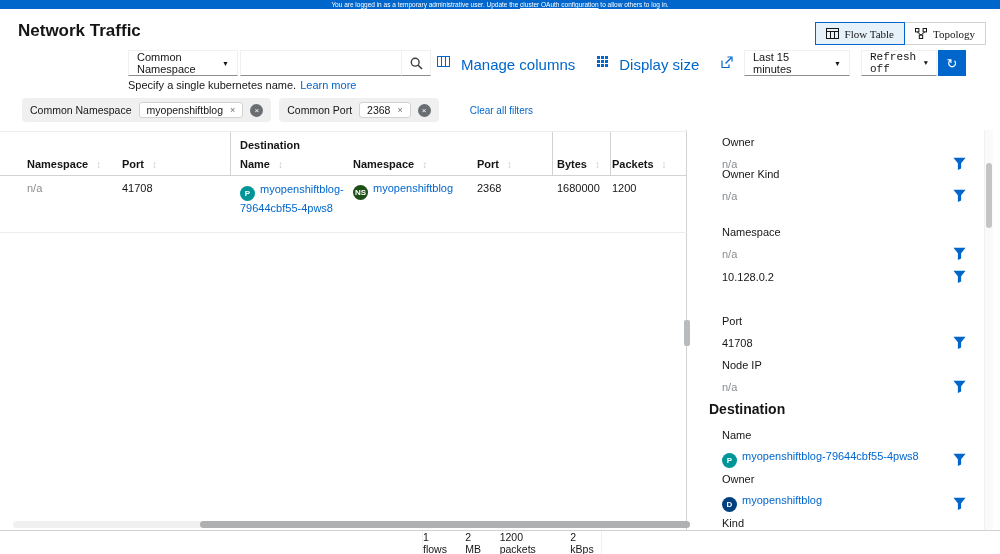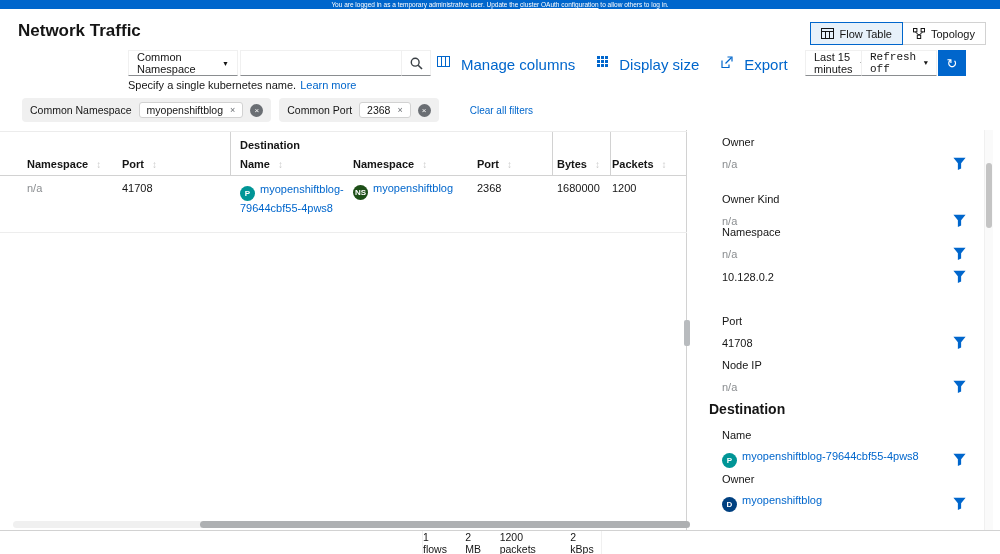--- a/index.html
+++ b/index.html
@@ -18,21 +18,21 @@
     white-space:nowrap; overflow:hidden;
   }
   .banner a { color:#fff; text-decoration:underline; }
 
   
   .page-title { position:absolute; left:18px; top:21px; margin:0; font-size:17px; font-weight:700; }
   .view-toggle { position:absolute; top:22px; right:14px; display:flex; }
   .toggle-btn {
     display:flex; align-items:center; gap:6px; height:23px; padding:0 10px;
     font-size:11px; background:#fff; border:1px solid #d2d2d2; color:#151515; cursor:pointer;
-    font-family:Liberation Sans, sans-serif;
+    font-family:Liberation Serif, serif;
   }
   .toggle-btn.selected { background:#e7f1fa; border-color:#0066cc; }
   .toggle-btn + .toggle-btn { border-left:none; }
 
   
   .toolbar { position:absolute; top:50px; left:0; right:0; height:26px; }
   .select {
     position:absolute; top:0; height:26px; background:#fff;
     border:1px solid #f0f0f0; border-bottom:1px solid #8a8d90;
     font-size:11px; display:flex; align-items:center; justify-content:space-between;
@@ -45,21 +45,21 @@
   .search-input {
     flex:1; border:1px solid #f0f0f0; border-bottom:1px solid #8a8d90; border-right:none;
     padding:0 8px; font-size:11px; outline:none; font-family:inherit;
   }
   .search-btn {
     width:30px; background:#fff; border:1px solid #f0f0f0; border-bottom:1px solid #8a8d90;
     display:flex; align-items:center; justify-content:center; cursor:pointer;
   }
   .tool-links { position:absolute; left:437px; top:6px; display:flex; gap:22px; }
   .tool-link { display:flex; align-items:flex-start; gap:11px; font-size:15px; color:#0066cc; text-decoration:none; }
-  #time-range { left:805px; width:70px; }
+  #time-range { left:744px; width:106px; }
   #refresh-select { left:861px; width:76px;font-family:Liberation Mono, monospace; }
   .sync-btn {
     position:absolute; left:938px; top:0; width:28px; height:26px;
     background:#0066cc; color:#fff; border:none; font-size:13px; line-height:26px; cursor:pointer;
   }
 
   .helper { position:absolute; left:128px; top:79px; font-size:11px; color:#151515; }
   .helper a { color:#0066cc; text-decoration:none; margin-left:4px; }
 
   
@@ -103,21 +103,21 @@
   .badge.dep { background:#004080; }
   .link { color:#0066cc; text-decoration:none; font-size:11px; }
   .row-border { position:absolute; top:102px; left:0; width:687px; border-top:1px solid #ededed; }
   .grip { position:absolute; left:684px; top:190px; width:6px; height:26px; background:#b8bbbe; border-radius:2px; cursor:col-resize; }
 
   
   .panel { position:absolute; left:694px; width:290px; top:0; height:400px; overflow:hidden; }
   .pfield { position:absolute; left:28px; right:18px; }
   .plabel { font-size:11px; margin-bottom:9px; }
   .pvalrow { display:flex; justify-content:space-between; align-items:center; font-size:11px; }
-  .pf0{top:6px}.pf1{top:63px}.pf2{top:96px}.pf3{top:140px}.pf4{top:185px}.pf5{top:229px}
+  .pf0{top:6px}.pf1{top:38px}.pf2{top:96px}.pf3{top:140px}.pf4{top:185px}.pf5{top:229px}
   .dest-title { position:absolute; left:15px; top:271px; font-size:14px; font-weight:700; }
   .pf6{top:299px}.pf7{top:343px}.pf8{top:387px}
   .funnel { flex:none; color:#0066cc; cursor:pointer; line-height:0; }
 
   .panel-scroll { position:absolute; left:984px; top:0; width:9px; height:400px; background:#fafafa; border-left:1px solid #f0f0f0; }
   .panel-thumb { position:absolute; left:1px; top:33px; width:6px; height:65px; background:#c4c4c4; border-radius:3px; cursor:pointer; }
 
   .hscroll { position:absolute; left:13px; top:391px; width:677px; height:7px; background:#f0f0f0; border-radius:4px; }
   .hthumb { position:absolute; left:187px; top:0; width:490px; height:7px; background:#aeb0b2; border-radius:4px; cursor:pointer; }
 
@@ -395,20 +395,23 @@
       <div class="plabel">Owner</div>
       <div class="pvalrow">
         <span><span class="badge dep">D</span><a class="link">myopenshiftblog</a></span>
         <span class="funnel">
             <svg width="13" height="13" viewBox="0 0 16 16">
               <path d="M0.5 1h15L10 7.8V14l-4 2V7.8Z" fill="currentColor"></path>
             </svg>
           </span>
       </div>
     </div>
+    <div class="pfield pf8">
+      <div class="plabel">Kind</div>
+    </div>
   </div>
 
   <div class="panel-scroll">
     <div class="panel-thumb"></div>
   </div>
 
   <div class="hscroll">
     <div class="hthumb"></div>
   </div>
 </div>

